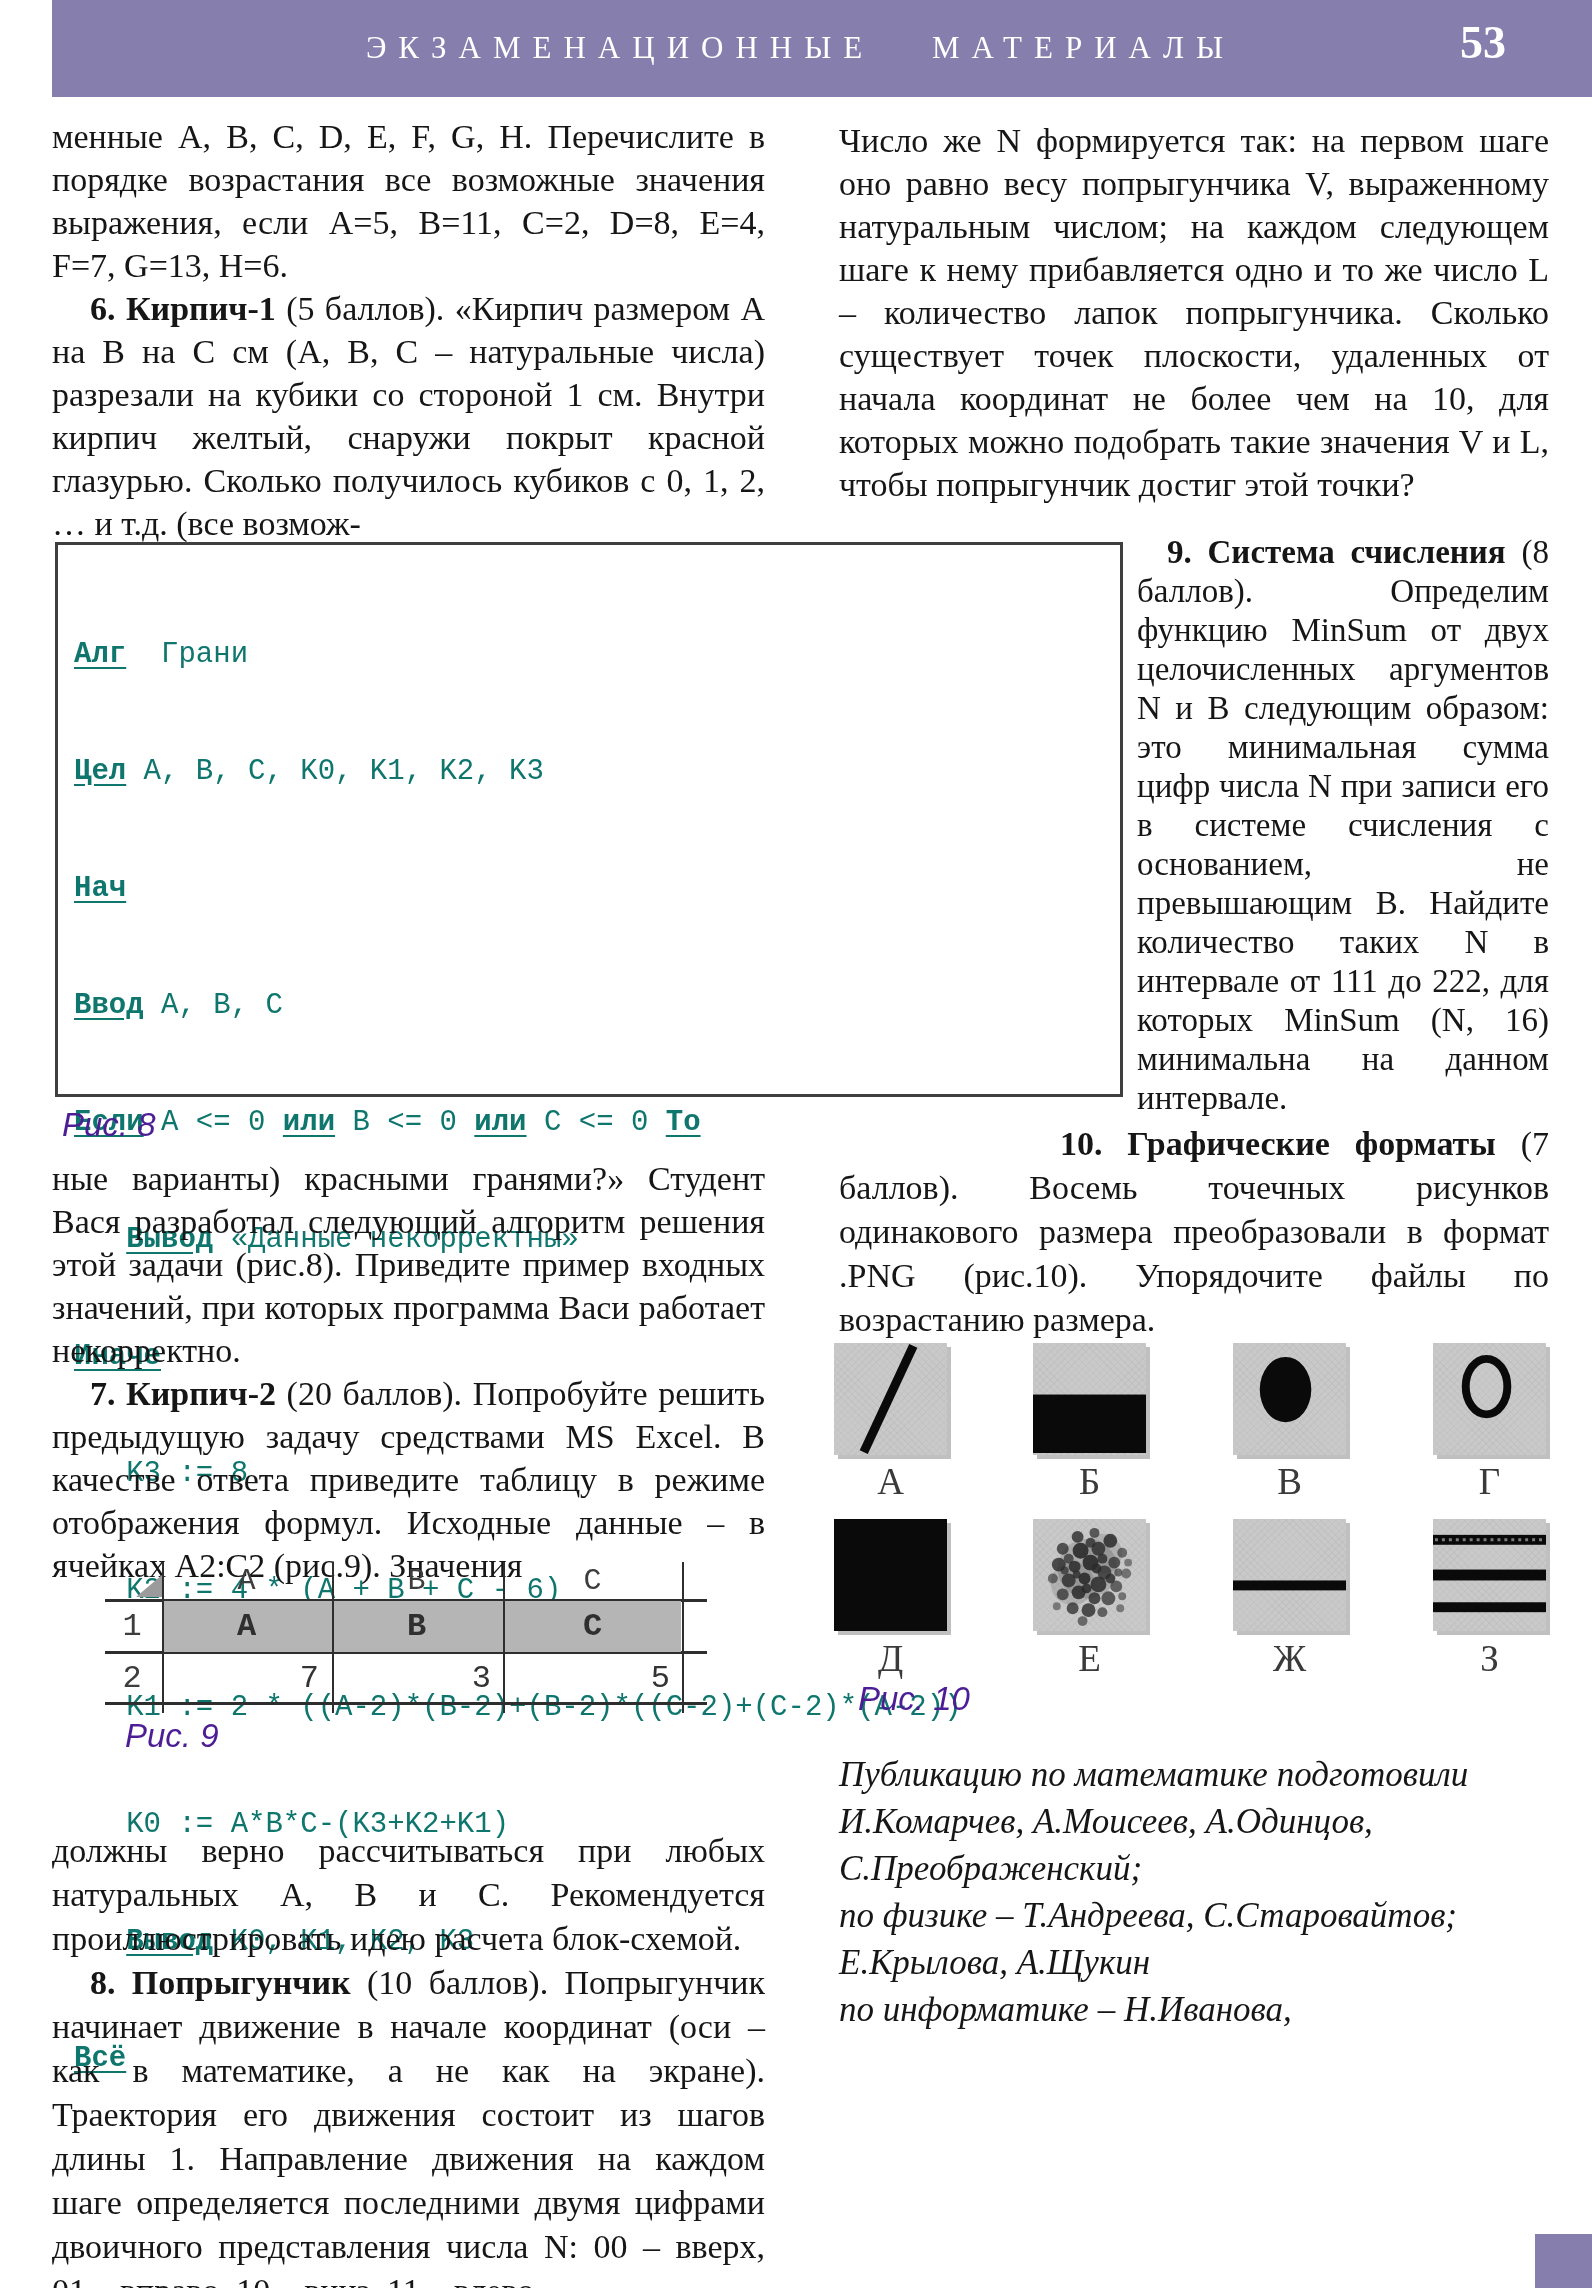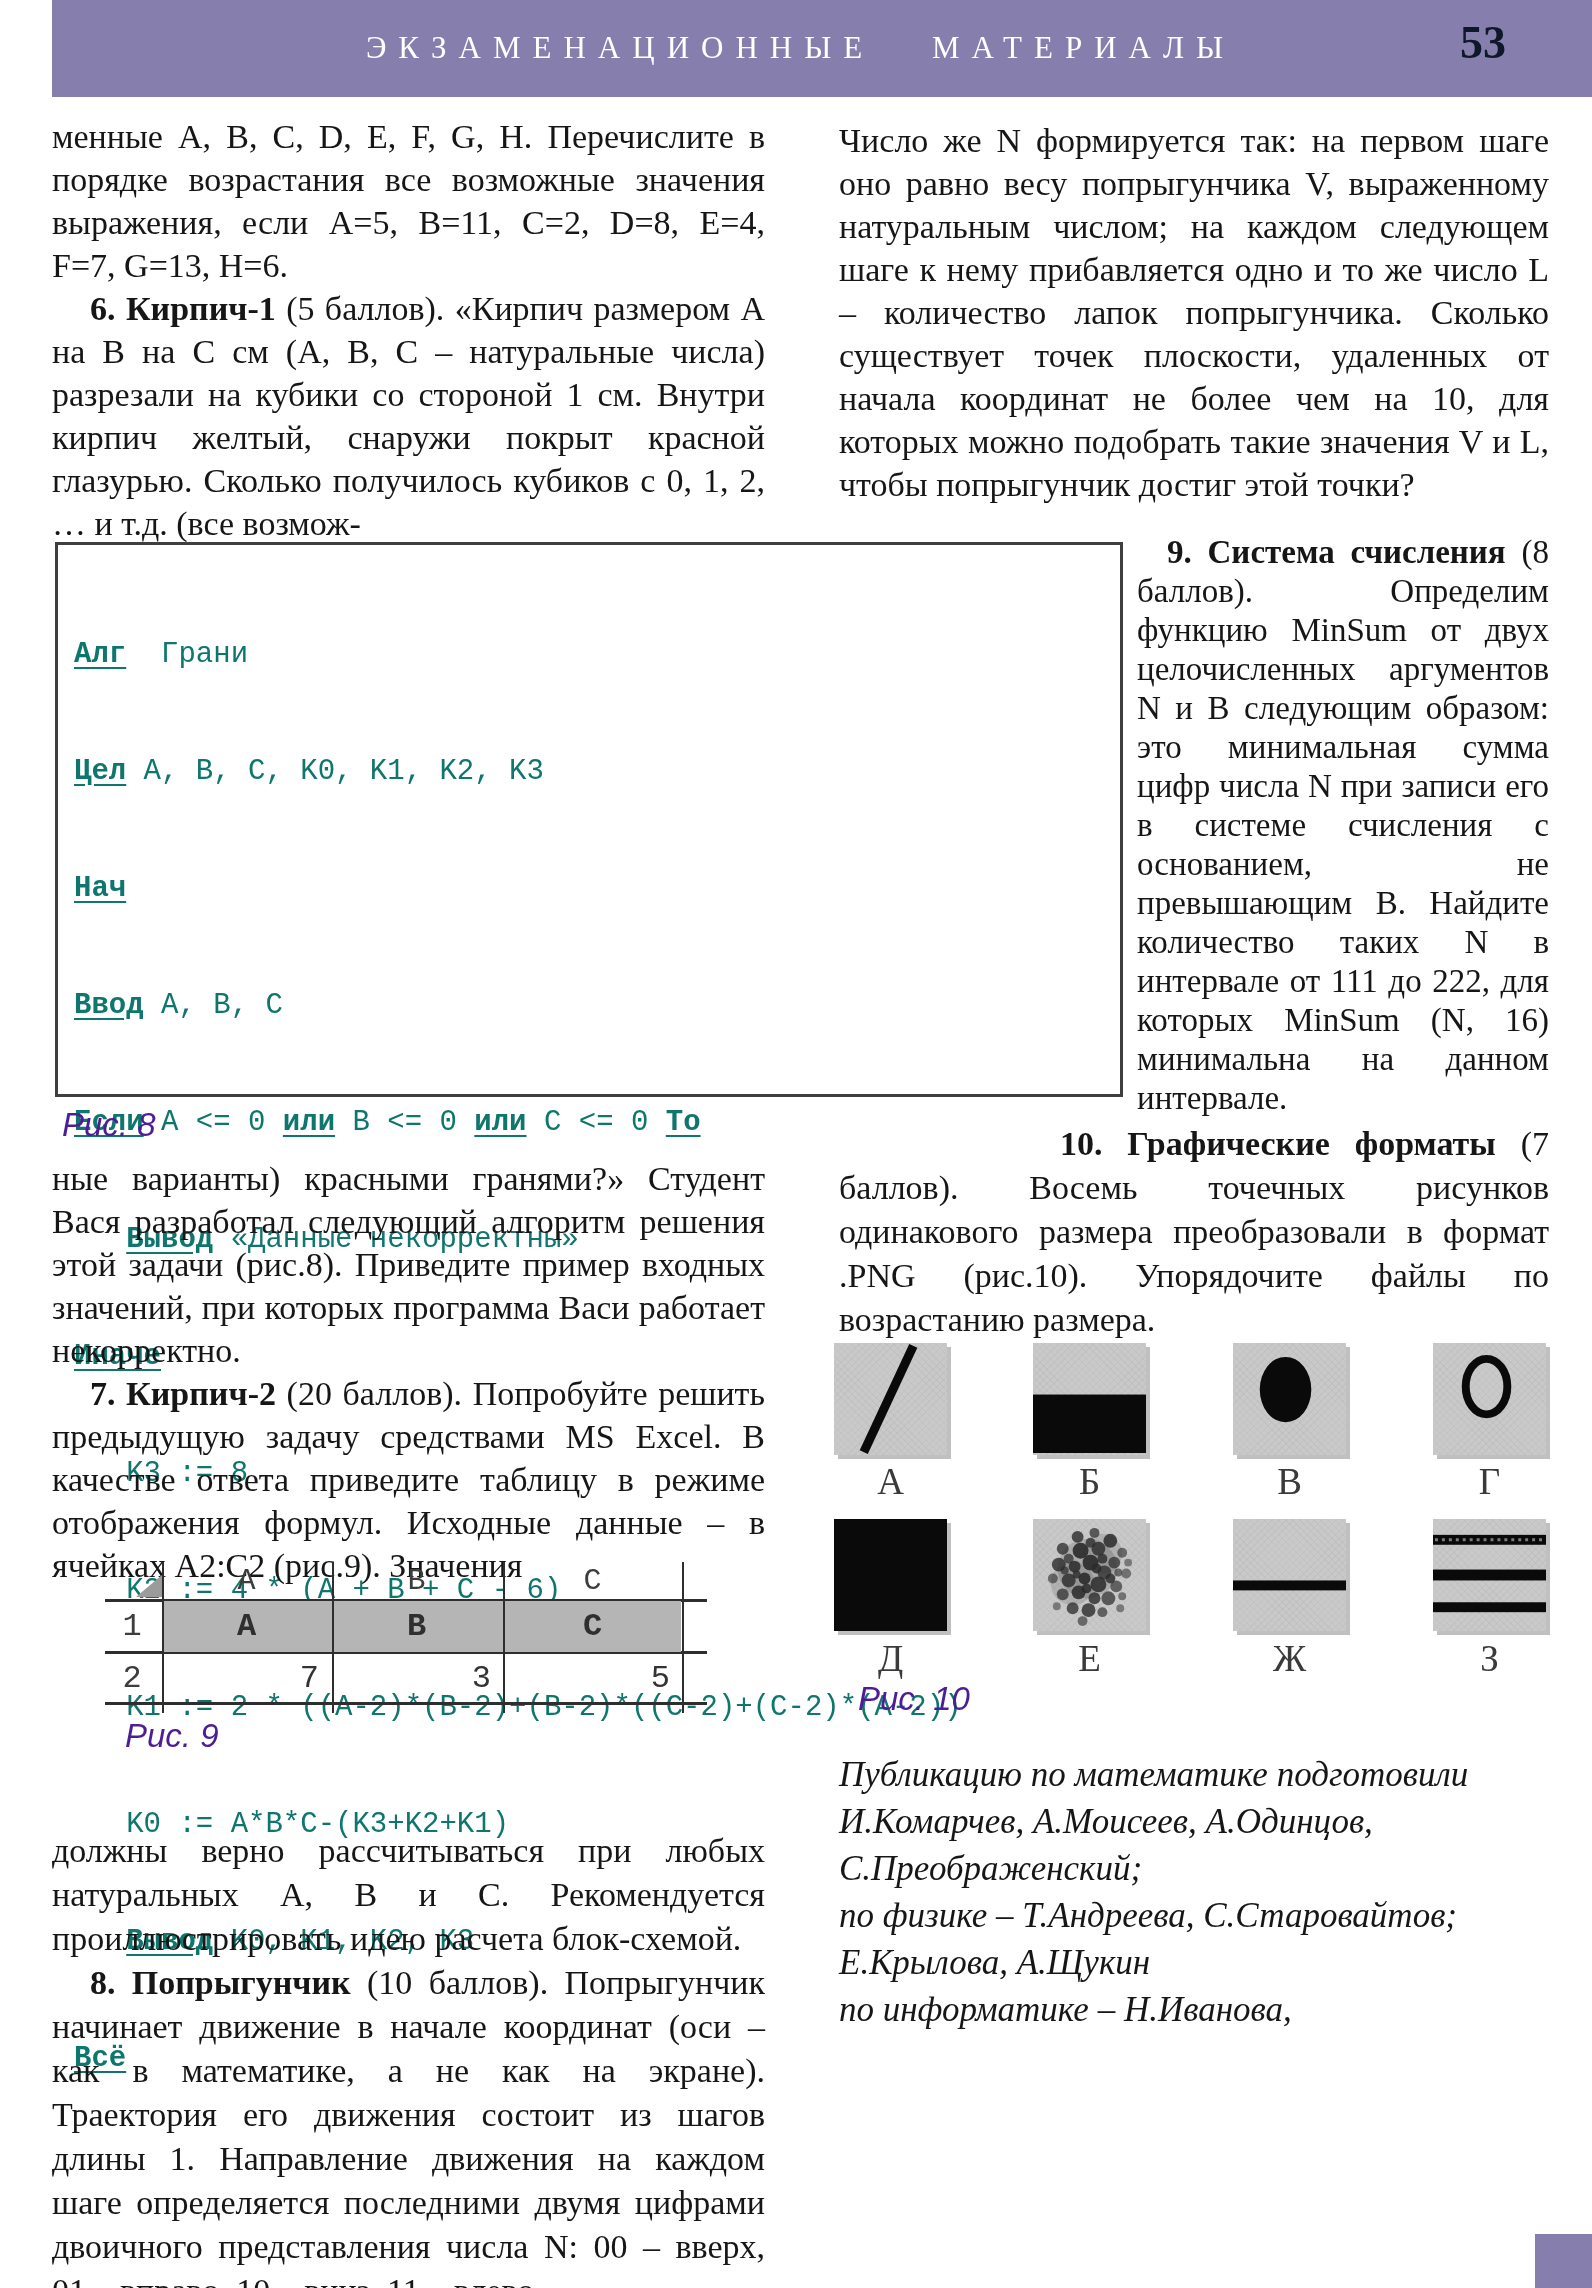--- a/index.html
+++ b/index.html
@@ -5,21 +5,21 @@
   html,body{margin:0;padding:0;}
   body{
     width:1592px;height:2289px;position:relative;background:#ffffff;
     font-family:"Liberation Serif",serif;color:#161616;overflow:hidden;
   }
   .abs{position:absolute;}
   
   .hdr{left:52px;top:0;width:1540px;height:97px;background:#867fae;}
   .hdr-title{position:absolute;left:201px;top:30px;width:1095px;text-align:center;
     color:#ffffff;font-size:31px;letter-spacing:12px;word-spacing:38px;white-space:nowrap;}
-  .hdr-page{position:absolute;right:86px;top:16px;color:#0f172a;font-size:46px;font-weight:bold;}
+  .hdr-page{position:absolute;right:86px;top:16px;color:#ffffff;font-size:46px;font-weight:bold;}
   
   .t{font-size:34px;line-height:43px;text-align:justify;text-justify:inter-word;}
   .colL{left:52px;width:713px;}
   .colR{left:839px;width:710px;}
   .ind{text-indent:38px;}
   .bh{font-weight:bold;}
   .p3{line-height:44px;}
   .s9{left:1137px;top:533px;width:412px;font-size:33px;line-height:39px;text-align:justify;text-indent:30px;}
   .s10{left:839px;top:1122px;width:710px;font-size:34px;line-height:44px;text-align:justify;text-indent:221px;}
   

